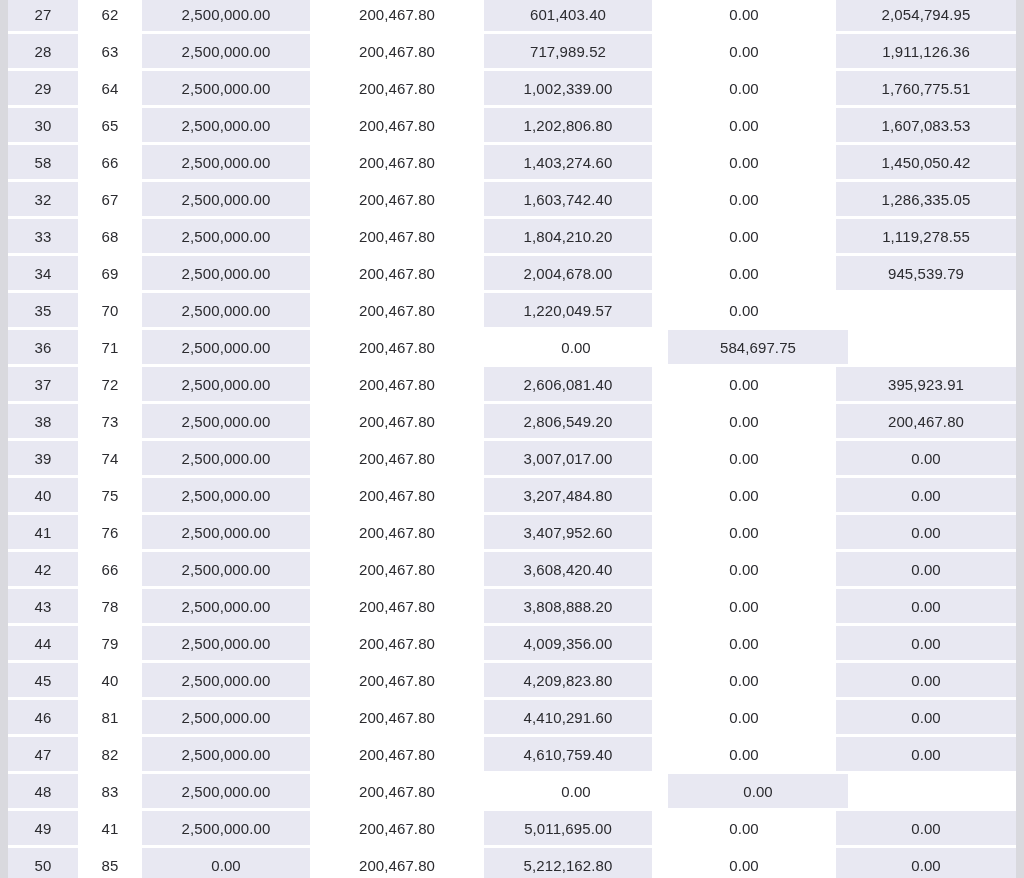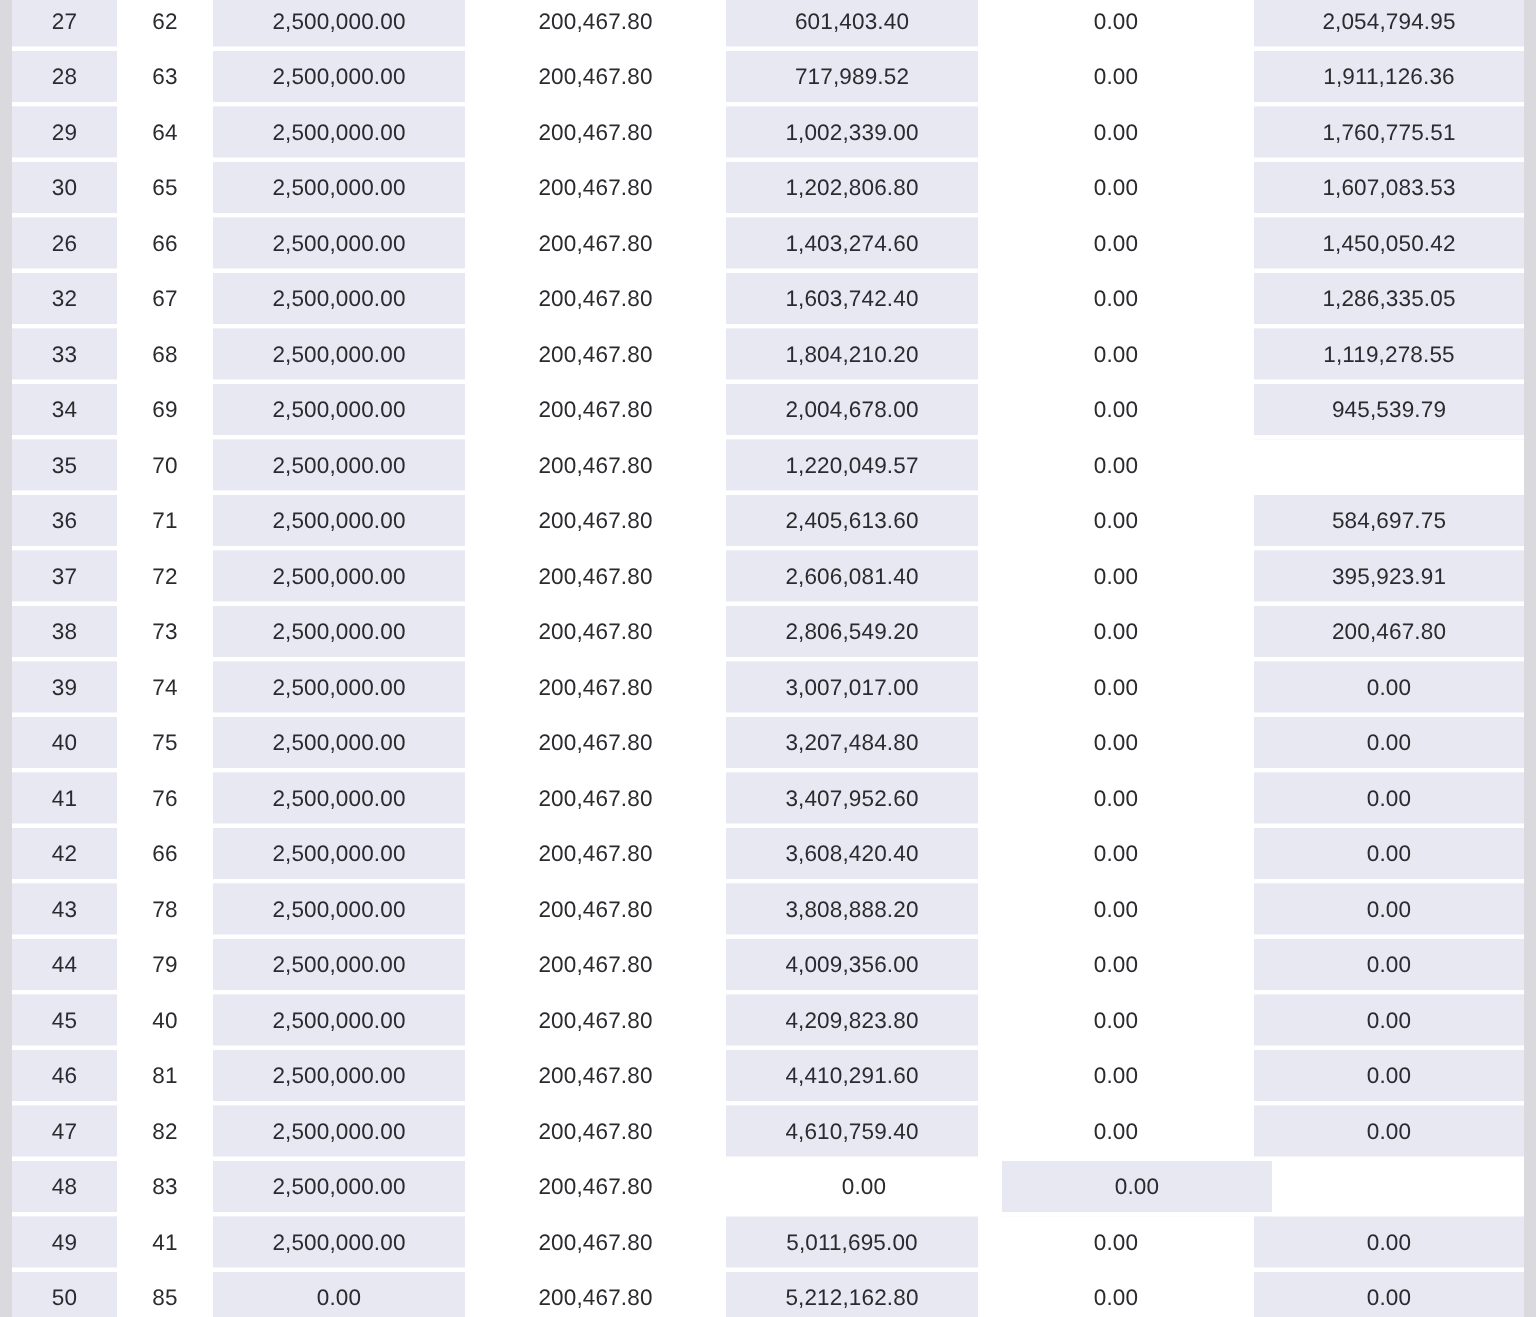--- a/index.html
+++ b/index.html
@@ -92,21 +92,21 @@
       <div class="row">
         <div class="cell c1 shaded">30</div>
         <div class="cell c2 plain">65</div>
         <div class="cell c3 shaded">2,500,000.00</div>
         <div class="cell c4 plain">200,467.80</div>
         <div class="cell c5 shaded">1,202,806.80</div>
         <div class="cell c6 plain">0.00</div>
         <div class="cell c7 shaded">1,607,083.53</div>
       </div>
       <div class="row">
-        <div class="cell c1 shaded">26</div>
+        <div class="cell c1 shaded">58</div>
         <div class="cell c2 plain">66</div>
         <div class="cell c3 shaded">2,500,000.00</div>
         <div class="cell c4 plain">200,467.80</div>
         <div class="cell c5 shaded">1,403,274.60</div>
         <div class="cell c6 plain">0.00</div>
         <div class="cell c7 shaded">1,450,050.42</div>
       </div>
       <div class="row">
         <div class="cell c1 shaded">32</div>
         <div class="cell c2 plain">67</div>
@@ -140,21 +140,20 @@
         <div class="cell c3 shaded">2,500,000.00</div>
         <div class="cell c4 plain">200,467.80</div>
         <div class="cell c5 shaded">1,220,049.57</div>
         <div class="cell c6 plain">0.00</div>
       </div>
       <div class="row">
         <div class="cell c1 shaded">36</div>
         <div class="cell c2 plain">71</div>
         <div class="cell c3 shaded">2,500,000.00</div>
         <div class="cell c4 plain">200,467.80</div>
-        <div class="cell c5 shaded">2,405,613.60</div>
         <div class="cell c6 plain">0.00</div>
         <div class="cell c7 shaded">584,697.75</div>
       </div>
       <div class="row">
         <div class="cell c1 shaded">37</div>
         <div class="cell c2 plain">72</div>
         <div class="cell c3 shaded">2,500,000.00</div>
         <div class="cell c4 plain">200,467.80</div>
         <div class="cell c5 shaded">2,606,081.40</div>
         <div class="cell c6 plain">0.00</div>

